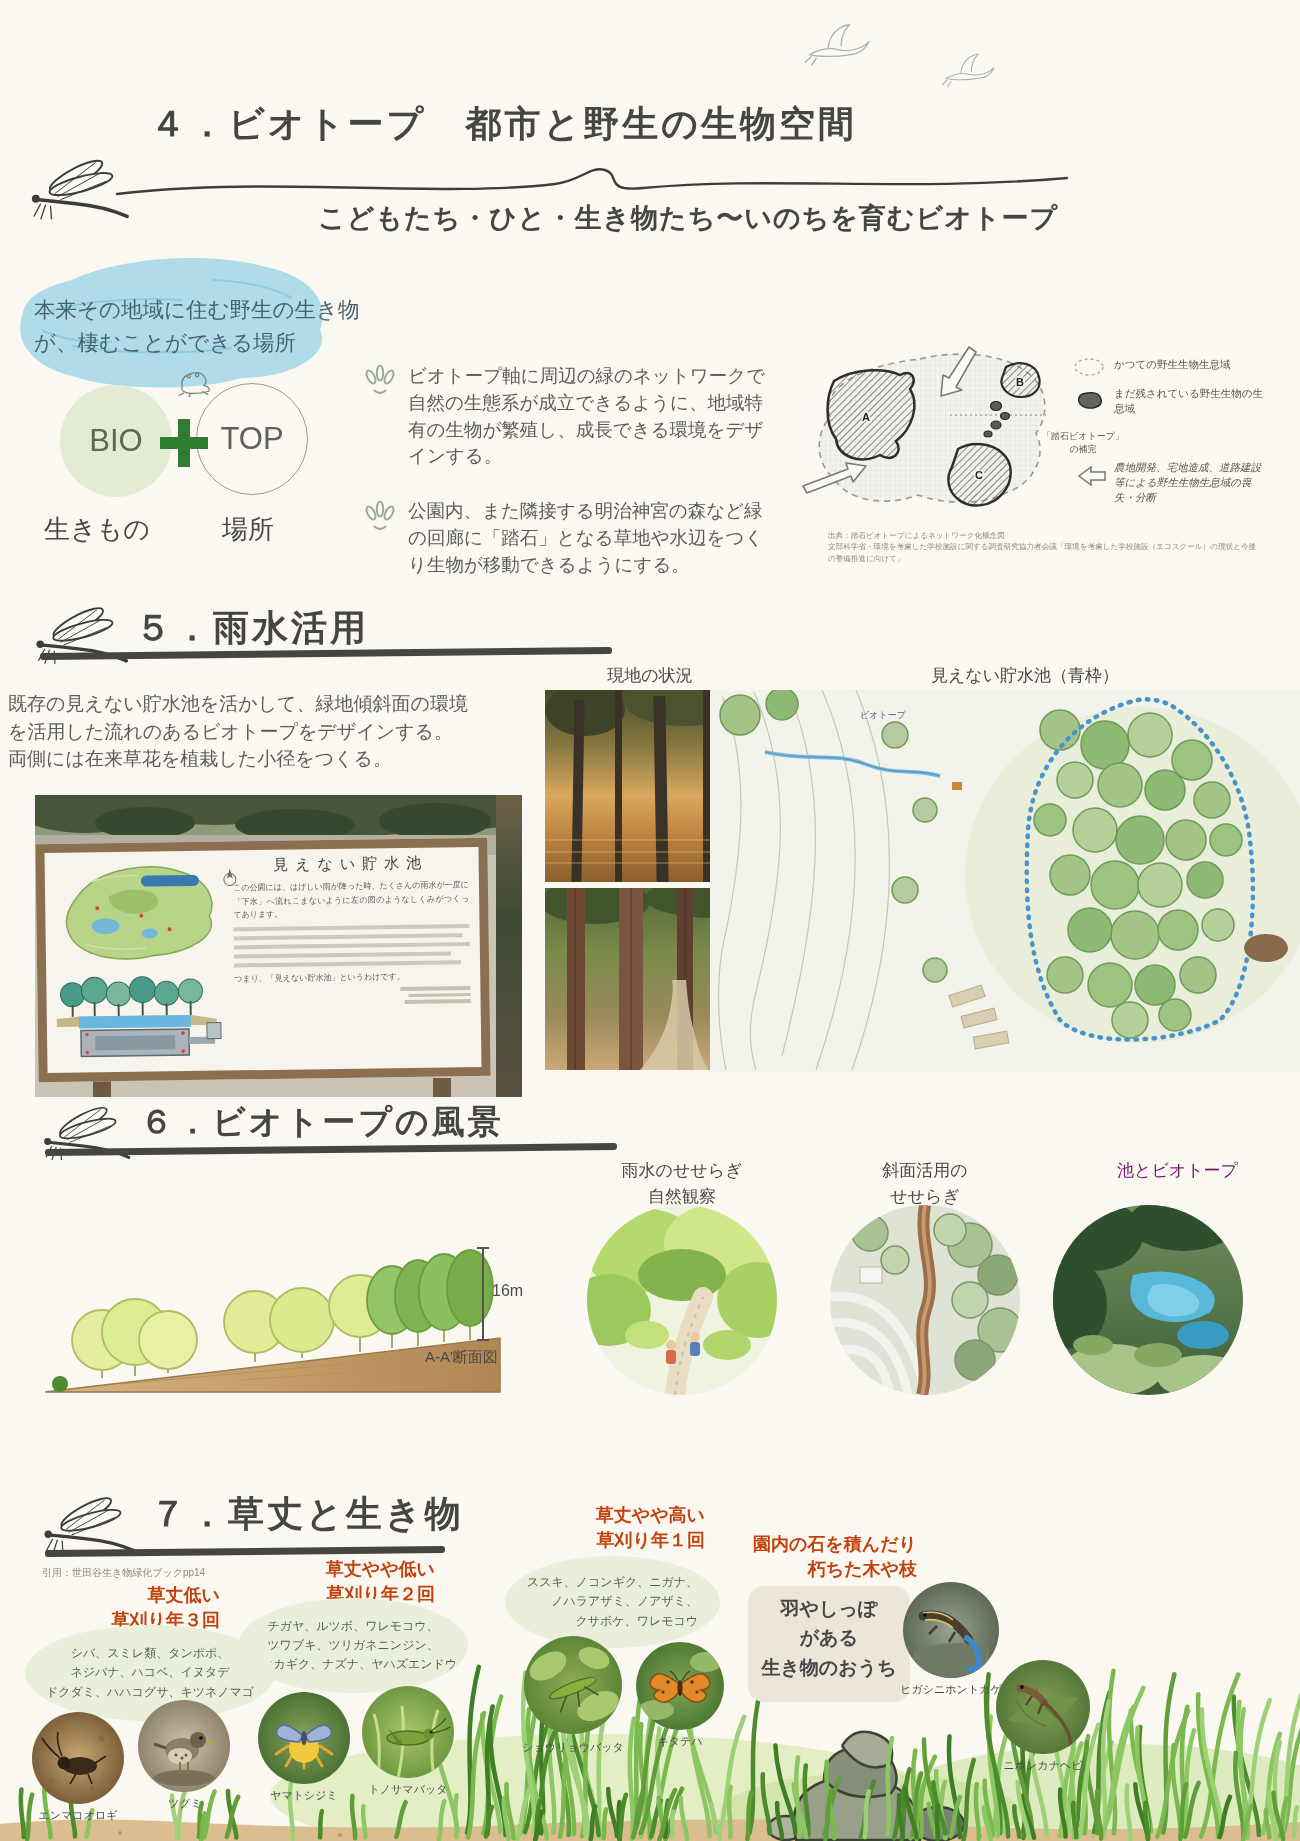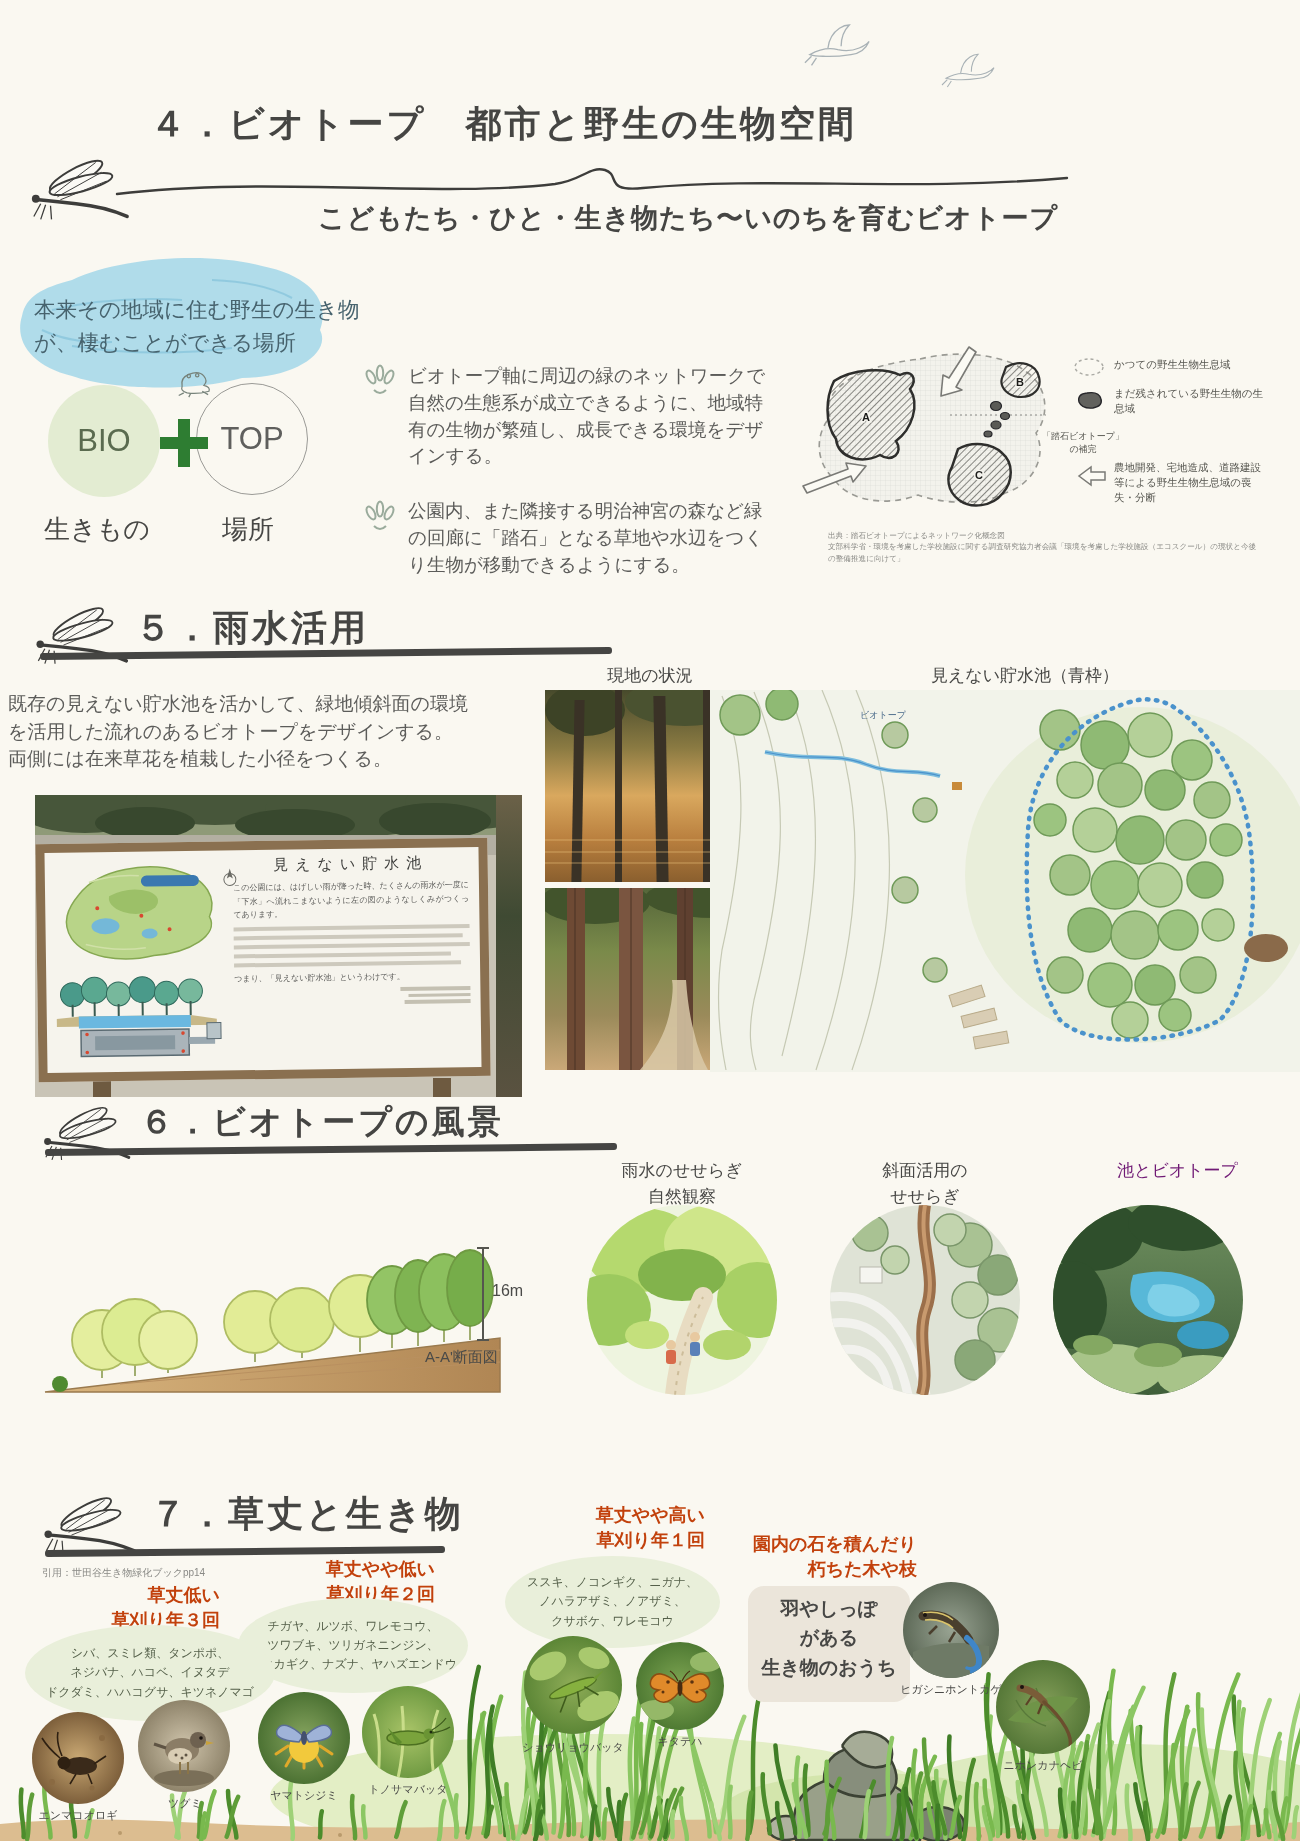--- a/index.html
+++ b/index.html
@@ -88,21 +88,21 @@
     <path d="M60,30 C110,6 200,2 250,16 C300,26 318,52 308,80 C320,104 280,128 230,128 C180,142 100,140 60,126 C20,116 2,92 10,66 C14,46 30,38 60,30 Z" fill="#a9d9e9" opacity="0.92"></path>
     <path d="M40,60 q60,-14 130,-10 M60,96 q80,12 160,2 M200,30 q50,2 80,18 M30,80 q30,14 70,12" fill="none" stroke="#8ac6dc" stroke-width="2" opacity="0.8"></path>
   </svg>
   <div class="abs pre" style="left:34px;top:294px;font-size:21.5px;color:#47636e;line-height:1.55;">本来その地域に住む野生の生き物
 が、棲むことができる場所</div>
   <span class="abs" style="left:172px;top:366px;">
     <svg width="42" height="32">
         <use href="#sym-frog"></use>
       </svg></span>
 
-  <div class="abs circle" style="left:48px;top:385px;width:112px;height:112px;background:#e3ecd2;display:flex;align-items:center;justify-content:center;">
+  <div class="abs circle" style="left:60px;top:385px;width:112px;height:112px;background:#e3ecd2;display:flex;align-items:center;justify-content:center;">
     <span style="font-size:31px;color:#5a6b4f;">BIO</span>
   </div>
   <div class="abs circle" style="left:196px;top:383px;width:112px;height:112px;border:1.6px solid #9a9a96;box-sizing:border-box;display:flex;align-items:center;justify-content:center;">
     <span style="font-size:31px;color:#5f5f5d;">TOP</span>
   </div>
   <svg class="abs" style="left:156px;top:415px;" width="56" height="56" viewBox="0 0 56 56">
     <path d="M22,4 h12 v18 h18 v12 h-18 v18 h-12 v-18 h-18 v-12 h18 z" fill="#2e7d32"></path>
   </svg>
   <div class="abs" style="left:44px;top:512px;font-size:26px;color:#474745;">生きもの</div>
   <div class="abs" style="left:222px;top:512px;font-size:26px;color:#474745;">場所</div>
@@ -155,21 +155,21 @@
   <svg class="abs" style="left:1074px;top:390px;" width="30" height="22">
     <path d="M5,12 q-2,-8 8,-9 q12,-2 14,6 q2,7 -8,9 q-11,1 -14,-6 z" fill="#62625e" stroke="#26262a" stroke-width="1.4"></path>
     </svg>
   <div class="abs pre" style="left:1114px;top:386px;width:150px;font-size:10.5px;color:#55554f;line-height:1.45;">まだ残されている野生生物の生
 息域</div>
   <div class="abs pre ctr" style="left:1028px;top:430px;width:110px;font-size:9px;color:#55554f;line-height:1.4;">「踏石ビオトープ」
 の補完</div>
   <svg class="abs" style="left:1076px;top:464px;" width="32" height="24">
     <path d="M29,8 L15,8 L15,3 L3,12 L15,21 L15,16 L29,16 Z" fill="#fbfaf4" stroke="#7a7a76" stroke-width="1.5"></path>
     </svg>
-  <div class="abs pre" style="left:1114px;top:460px;width:160px;font-size:10.5px;color:#55554f;line-height:1.45;">農地開発、宅地造成、道路建設
+  <div class="abs pre" style="left:1114px;top:460px;width:160px;font-size:10.5px;color:#55554f;line-height:1.45;font-style:italic;">農地開発、宅地造成、道路建設
 等による野生生物生息域の喪
 失・分断</div>
   <div class="abs pre caption" style="left:828px;top:530px;width:430px;font-size:7.6px;line-height:1.5;">出典：踏石ビオトープによるネットワーク化概念図
 文部科学省・環境を考慮した学校施設に関する調査研究協力者会議「環境を考慮した学校施設（エコスクール）の現状と今後の整備推進に向けて」</div>
 
   <span class="abs" style="left:30px;top:596px;">
     <svg width="102" height="76">
         <use href="#sym-dragonfly"></use>
       </svg></span>
   <div class="abs ttl" style="left:135px;top:604px;font-size:36px;">５．雨水活用</div>
@@ -728,21 +728,21 @@
 草刈り年１回</div>
   <div class="abs pre grp-h" style="left:742px;top:1533px;width:175px;z-index:2;">園内の石を積んだり
 朽ちた木や枝</div>
 
   <div class="abs ellipse pre" style="left:238px;top:1598px;width:230px;height:95px;z-index:2;">チガヤ、ルツボ、ワレモコウ、
 ツワブキ、ツリガネニンジン、
 ユウカギク、ナズナ、ヤハズエンドウ</div>
   <div class="abs ellipse pre" style="left:25px;top:1625px;width:250px;height:96px;z-index:2;">シバ、スミレ類、タンポポ、
 ネジバナ、ハコベ、イヌタデ
 ドクダミ、ハハコグサ、キツネノマゴ</div>
-  <div class="abs ellipse pre" style="left:505px;top:1556px;width:215px;height:92px;z-index:2;">ススキ、ノコンギク、ニガナ、
+  <div class="abs ellipse pre" style="left:505px;top:1556px;width:215px;height:92px;z-index:2;text-align:right;">ススキ、ノコンギク、ニガナ、
 ノハラアザミ、ノアザミ、
 クサボケ、ワレモコウ</div>
   <div class="abs pre ctr" style="left:748px;top:1586px;width:162px;height:116px;background:#ebe5da;border-radius:16px;font-size:19px;font-weight:bold;color:#474745;line-height:1.55;padding-top:8px;box-sizing:border-box;z-index:2;">羽やしっぽ
 がある
 生き物のおうち</div>
 
   <div class="abs circle" style="left:32px;top:1712px;width:92px;height:92px;z-index:2;">
     <svg width="92" height="92" viewBox="0 0 92 92">
       <defs>
           <radialGradient id="gA">

